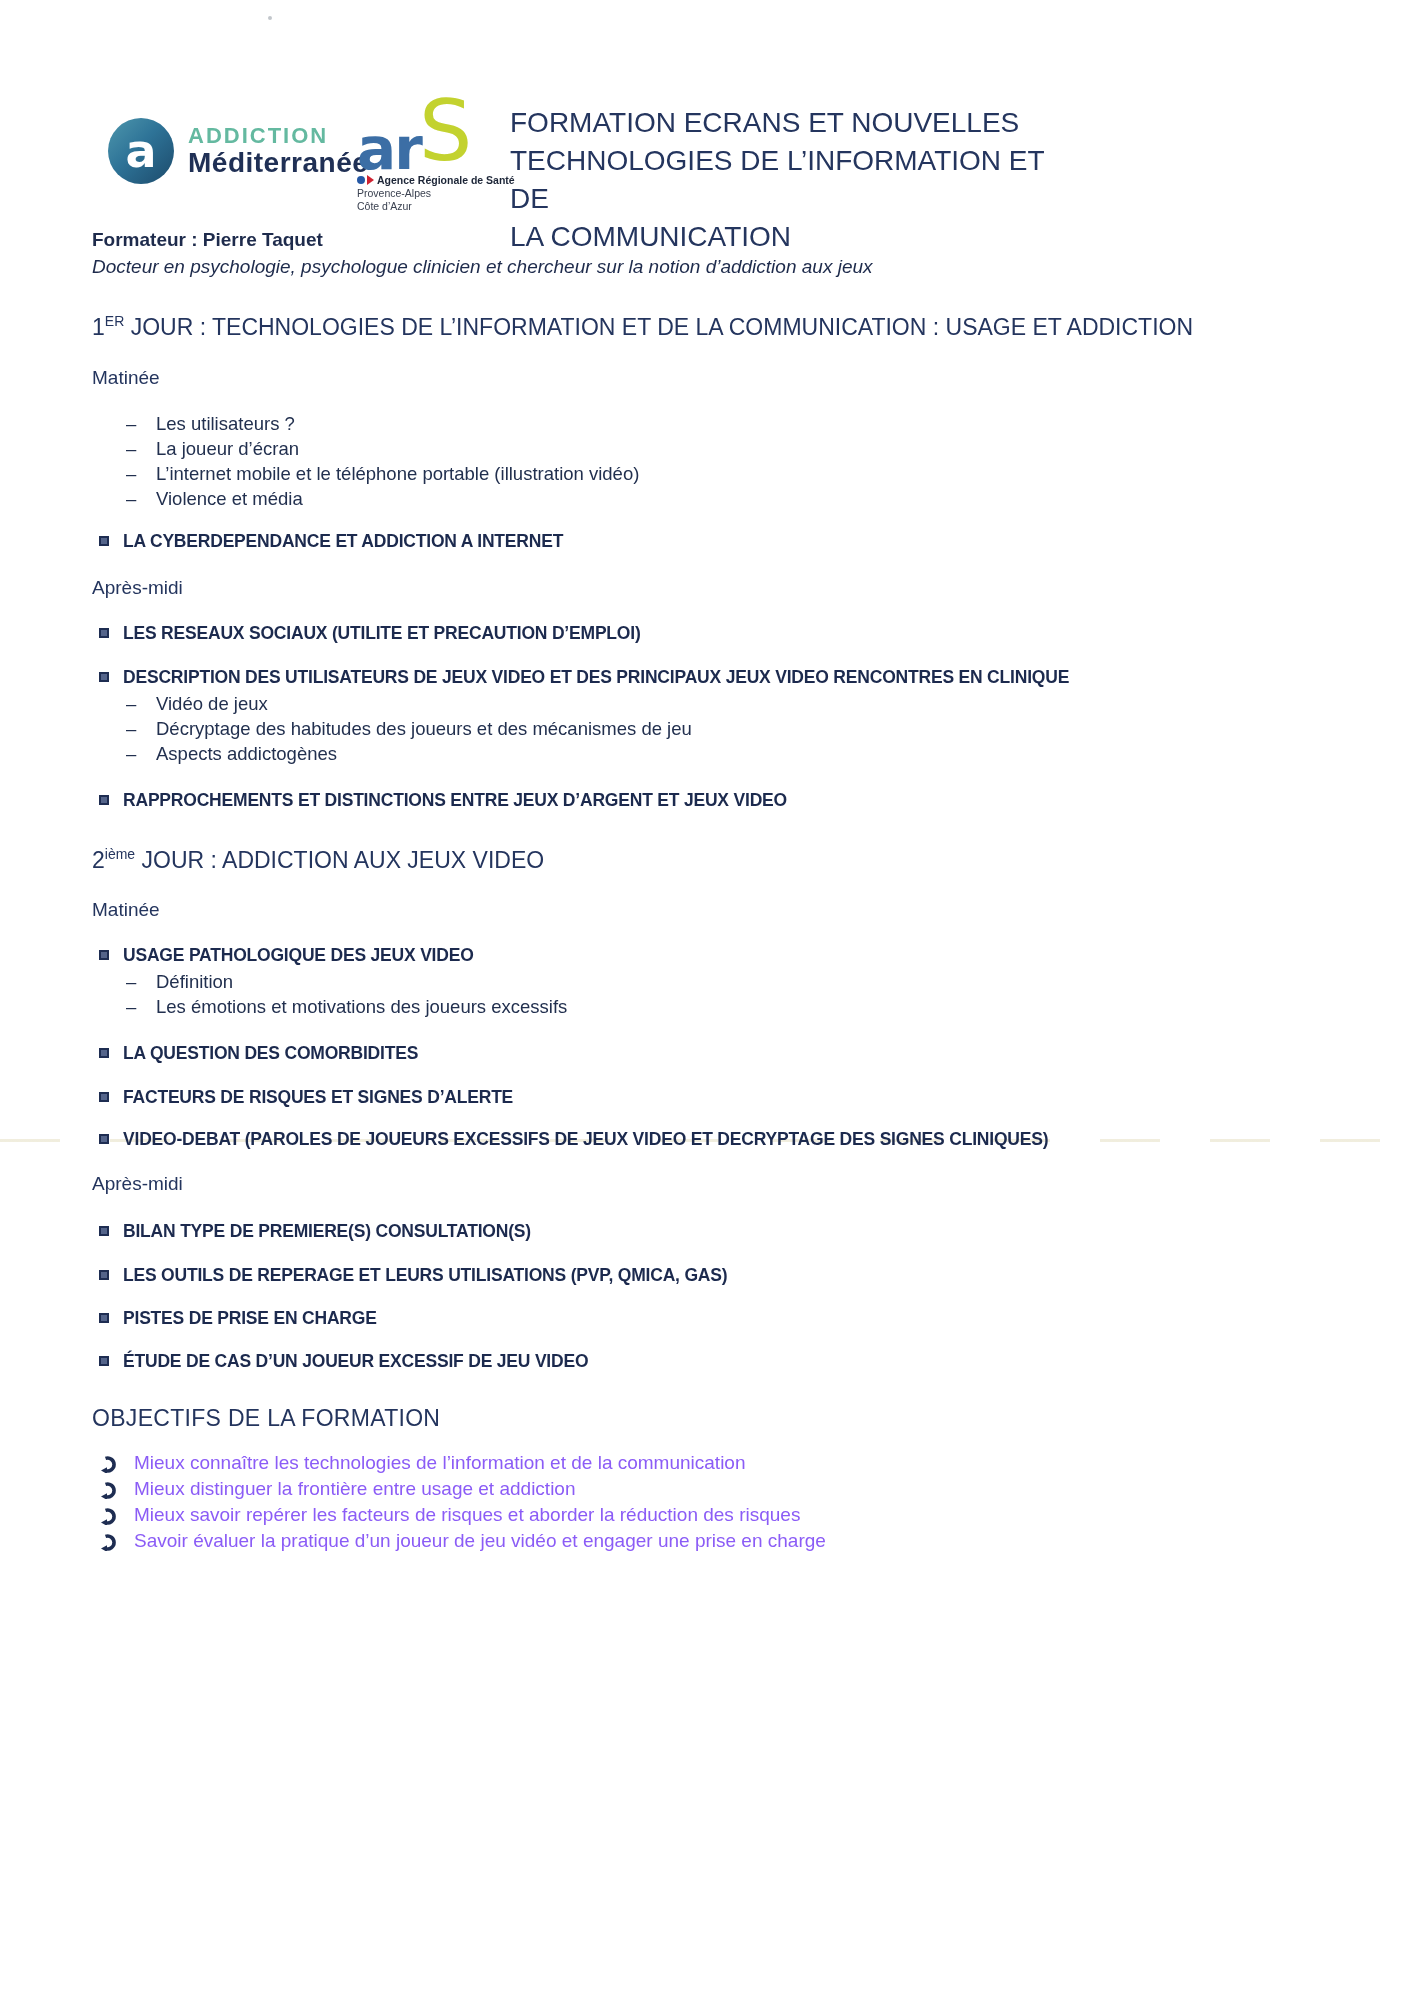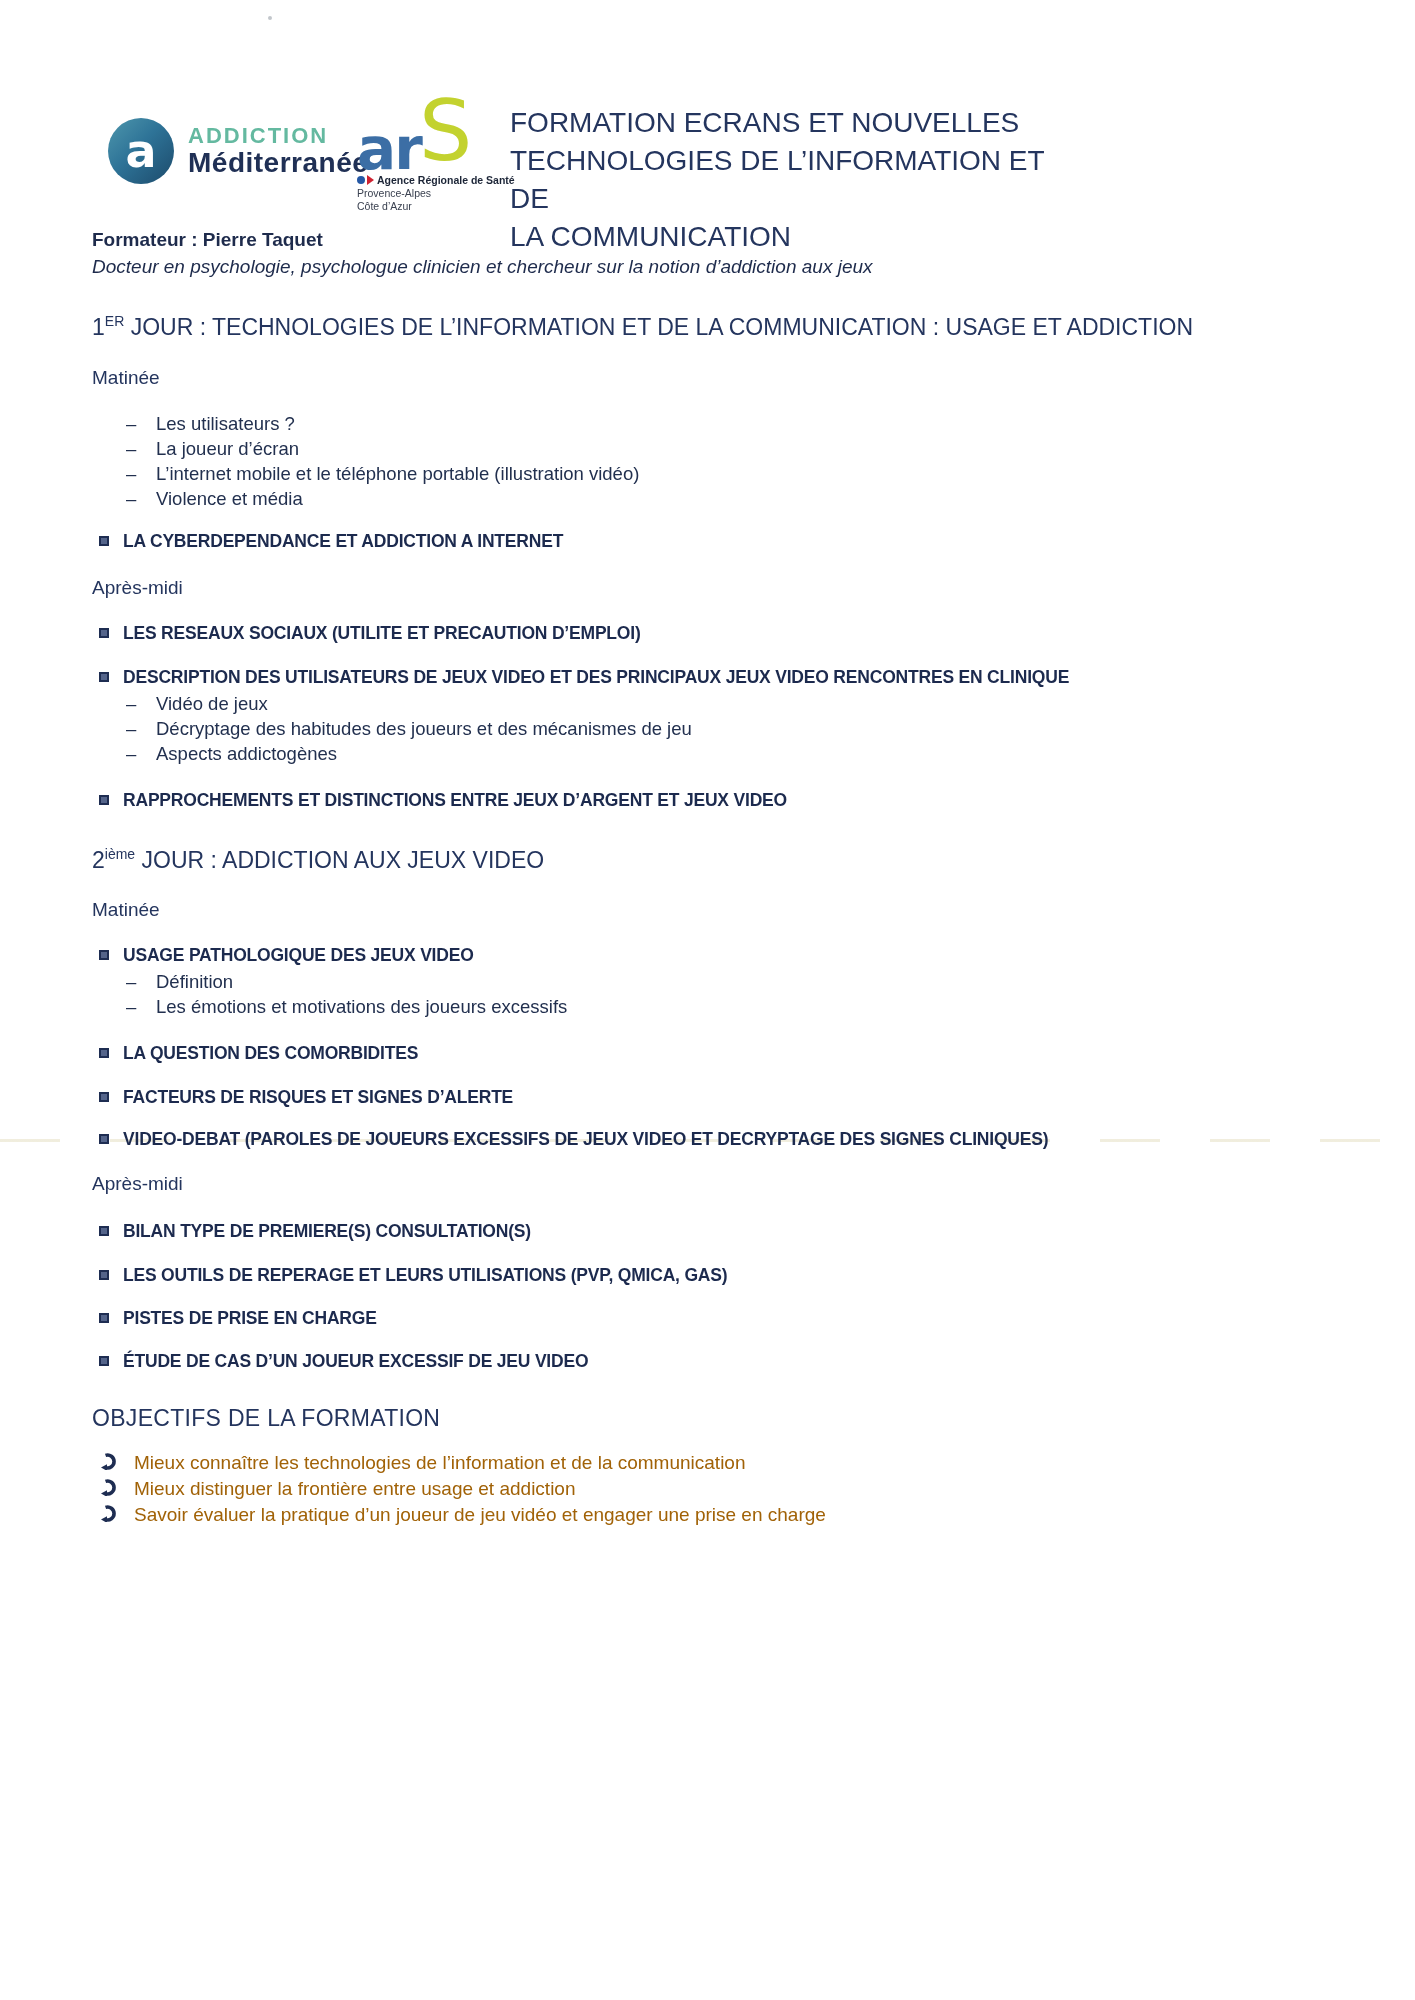--- a/index.html
+++ b/index.html
@@ -61,21 +61,21 @@
   .sec-title::before{content:"";flex:none;width:6px;height:6px;margin:6px 14px 0 7px;
     background:#54648a;border:2px solid #1e2d52;}
   .mt22{margin-top:22px;} .mt20{margin-top:20px;} .mt24{margin-top:24px;} .mt21{margin-top:21px;} .mt28{margin-top:28px;}
 
   ul.subs{list-style:none;margin:4px 0 0;padding:0;}
   ul.subs li{display:flex;font-size:18.5px;line-height:23px;margin-top:2px;color:#22304f;}
   ul.subs li::before{content:"–";flex:none;width:30px;margin-left:34px;}
 
   .objectives-heading{font-size:23px;line-height:28px;color:#24355e;margin-top:32px;font-weight:400;letter-spacing:.3px;}
   ul.objectives{list-style:none;margin:18px 0 0;padding:0;}
-  ul.objectives li{display:flex;align-items:flex-start;font-size:19px;line-height:25px;color:#a16207;margin-top:1px;}
+  ul.objectives li{display:flex;align-items:center;font-size:19px;line-height:25px;color:#8b5cf6;margin-top:1px;}
   .obj-icon{flex:none;width:17px;height:17px;margin:3px 17px 0 8px;}
 </style>
 </head>
 <body>
 
 <div class="page">
 
   <div class="scan-streak"></div>
   <div class="scan-dot"></div>
 
@@ -208,18 +208,25 @@
           <path d="M6.5 2.8 A 7.6 7.6 0 1 1 6.5 17.2" fill="none" stroke="#1e2d52" stroke-width="4.2"></path>
           <polygon points="8.2,13.2 8.2,21 1.2,17.1" fill="#1e2d52"></polygon>
         </svg>
         <span>Mieux distinguer la frontière entre usage et addiction</span>
       </li>
       <li>
         <svg class="obj-icon" viewBox="0 0 20 20">
           <path d="M6.5 2.8 A 7.6 7.6 0 1 1 6.5 17.2" fill="none" stroke="#1e2d52" stroke-width="4.2"></path>
           <polygon points="8.2,13.2 8.2,21 1.2,17.1" fill="#1e2d52"></polygon>
         </svg>
+        <span>Mieux savoir repérer les facteurs de risques et aborder la réduction des risques</span>
+      </li>
+      <li>
+        <svg class="obj-icon" viewBox="0 0 20 20">
+          <path d="M6.5 2.8 A 7.6 7.6 0 1 1 6.5 17.2" fill="none" stroke="#1e2d52" stroke-width="4.2"></path>
+          <polygon points="8.2,13.2 8.2,21 1.2,17.1" fill="#1e2d52"></polygon>
+        </svg>
         <span>Savoir évaluer la pratique d’un joueur de jeu vidéo et engager une prise en charge</span>
       </li>
     </ul>
 
   </div>
 </div>
 
 </body></html>

